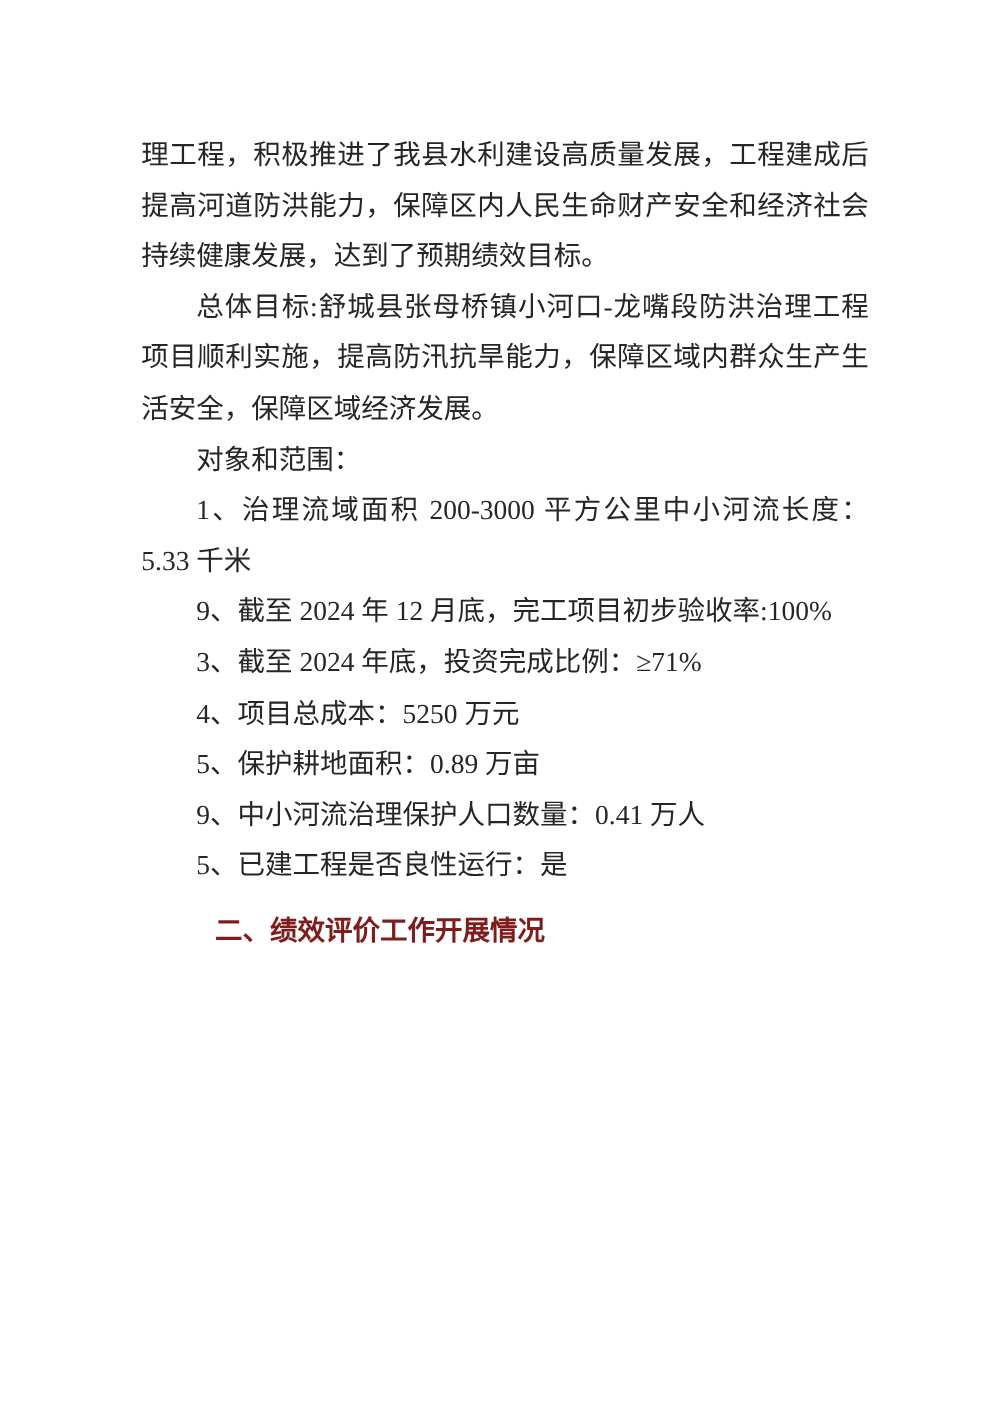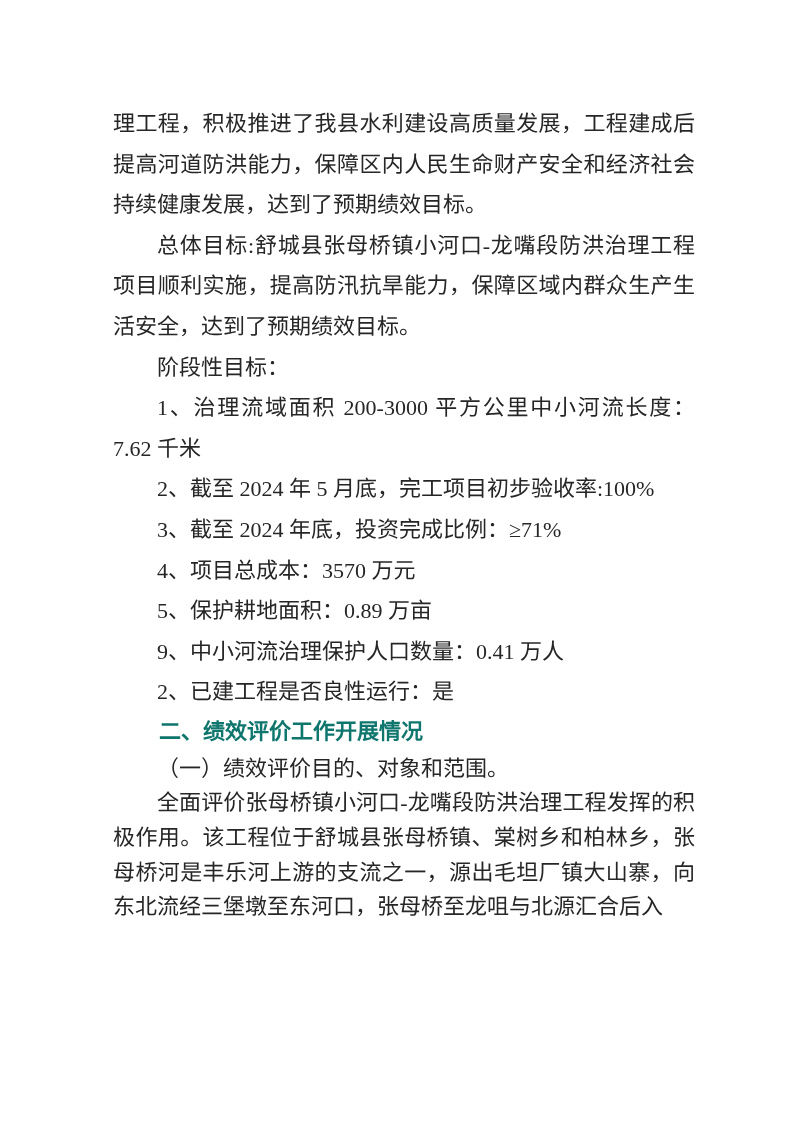--- a/index.html
+++ b/index.html
@@ -28,62 +28,56 @@
   }
   .sec-b p {
     margin: 0;
     font-family: "Liberation Serif", "DejaVu Serif", serif;
     font-size: 22px;
     line-height: 34.7px;
     text-align: justify;
     word-break: normal;
   }
   .sec-b .heading {
-    margin: 2px;
+    margin: 15px;
     font-family: "Liberation Sans", "DejaVu Sans", sans-serif;
     font-weight: bold;
     font-size: 22px;
     line-height: 34.7px;
-    color: #0f766e;
+    color: #7f1d1d;
   }
   .indent { text-indent: 2em; }
 </style>
 </head>
 <body>
 
 <div class="page">
 
   <div class="sec-a">
 
       <p>理工程，积极推进了我县水利建设高质量发展，工程建成后提高河道防洪能力，保障区内人民生命财产安全和经济社会持续健康发展，达到了预期绩效目标。</p>
 
 
-      <p class="indent">总体目标:舒城县张母桥镇小河口-龙嘴段防洪治理工程项目顺利实施，提高防汛抗旱能力，保障区域内群众生产生活安全，达到了预期绩效目标。</p>
+      <p class="indent">总体目标:舒城县张母桥镇小河口-龙嘴段防洪治理工程项目顺利实施，提高防汛抗旱能力，保障区域内群众生产生活安全，保障区域经济发展。</p>
 
-      <p class="indent">阶段性目标：</p>
+      <p class="indent">对象和范围：</p>
 
-      <p class="indent">1、治理流域面积 200-3000 平方公里中小河流长度：7.62 千米</p>
+      <p class="indent">1、治理流域面积 200-3000 平方公里中小河流长度：5.33 千米</p>
 
-      <p class="indent">2、截至 2024 年 5 月底，完工项目初步验收率:100%</p>
+      <p class="indent">9、截至 2024 年 12 月底，完工项目初步验收率:100%</p>
 
       <p class="indent">3、截至 2024 年底，投资完成比例：≥71%</p>
 
-      <p class="indent">4、项目总成本：3570 万元</p>
+      <p class="indent">4、项目总成本：5250 万元</p>
 
       <p class="indent">5、保护耕地面积：0.89 万亩</p>
 
       <p class="indent">9、中小河流治理保护人口数量：0.41 万人</p>
 
-      <p class="indent">2、已建工程是否良性运行：是</p>
+      <p class="indent">5、已建工程是否良性运行：是</p>
 
     </div>
 
   <div class="sec-b">
     <p class="heading indent">二、绩效评价工作开展情况</p>
-    <div>
-
-        <p class="indent">（一）绩效评价目的、对象和范围。</p>
-
-        <p class="indent">全面评价张母桥镇小河口-龙嘴段防洪治理工程发挥的积极作用。该工程位于舒城县张母桥镇、棠树乡和柏林乡，张母桥河是丰乐河上游的支流之一，源出毛坦厂镇大山寨，向东北流经三堡墩至东河口，张母桥至龙咀与北源汇合后入</p>
-      </div>
   </div>
 
 </div>
 
 </body></html>

